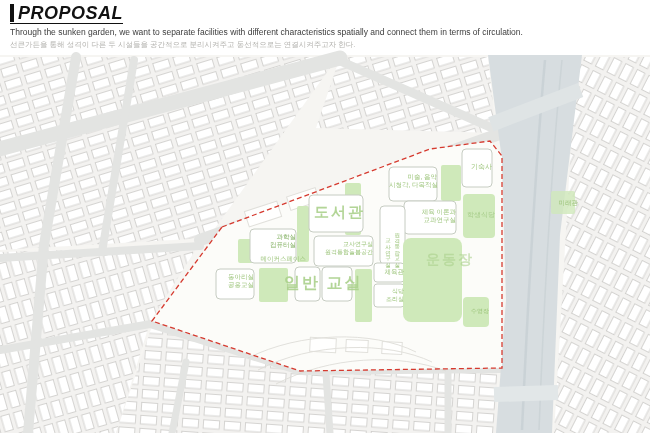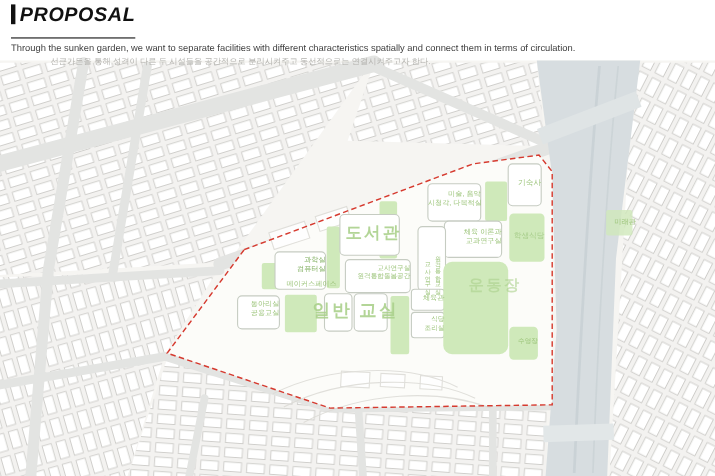--- a/index.html
+++ b/index.html
@@ -3,27 +3,27 @@
 <meta charset="utf-8">
 <style>
   html,body{margin:0;padding:0;}
   body{width:650px;height:433px;overflow:hidden;background:#fff;
        font-family:"Liberation Sans","DejaVu Sans",sans-serif;}
   .page{position:relative;width:650px;height:433px;background:#fff;}
 
   
   .header{position:absolute;left:10px;top:4px;z-index:6;}
   .title-row{display:flex;align-items:flex-end;border-bottom:1.5px solid #111;
-             width:fit-content;padding-bottom:12px;}
+             width:fit-content;padding-bottom:1px;}
   .title-bar{width:4px;height:18px;background:#111;margin-right:4px;}
   .title{font-size:18px;font-weight:bold;font-style:italic;color:#111;
          letter-spacing:.5px;line-height:1;}
   .subtitle{font-weight:bold;font-size:10.5px;color:#1a1a1a;margin-top:7px;}
   .desc-en{font-size:8.5px;color:#3d3d3d;margin-top:3px;}
-  .desc-ko{font-size:7.5px;color:#b3b2ae;margin-top:3px;margin-left:36px;}
+  .desc-ko{font-size:7.5px;color:#b3b2ae;margin-top:3px;}
 
   
   .map-svg{position:absolute;left:0;top:0;z-index:1;}
 
   .lbl{position:absolute;z-index:4;text-align:right;line-height:1.3;
        white-space:nowrap;pointer-events:none;}
   .g-sm{color:#9cc47a;font-size:6.5px;}
   .g-xs{color:#9cc47a;font-size:6px;}
   .g-dk{color:#7fae5d;font-size:6.5px;}
   .g-big{color:#abd18c;font-weight:bold;letter-spacing:2px;opacity:.9;}

